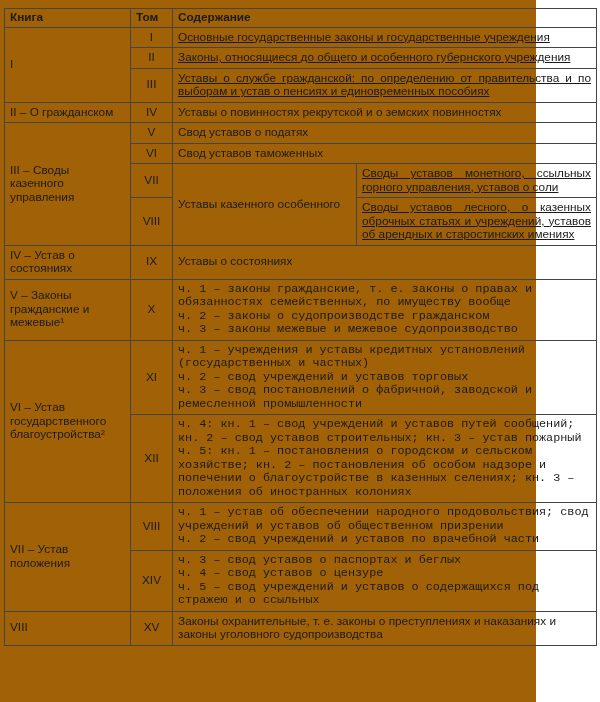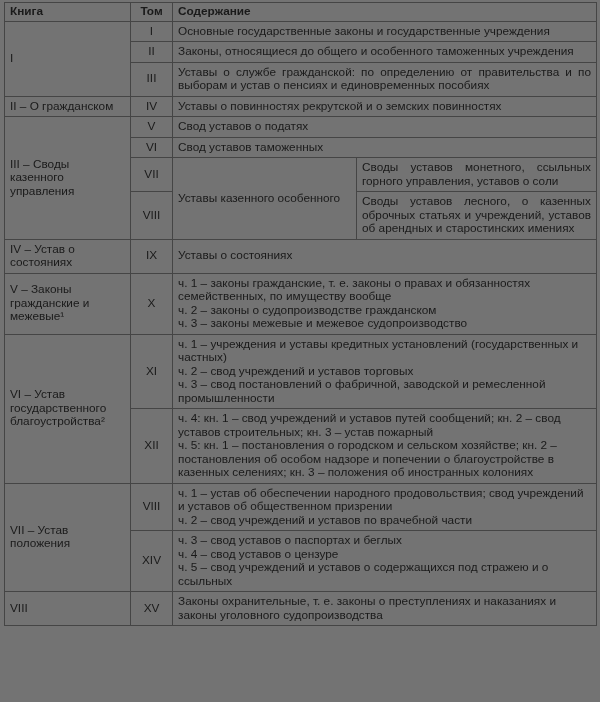--- a/index.html
+++ b/index.html
@@ -2,25 +2,25 @@
 <html><head>
 <meta charset="utf-8">
 <style>
   html, body {
     margin: 0;
     padding: 0;
     background: #ffffff;
     font-family: "Liberation Sans", sans-serif;
   }
   .page {
-    width: 600px;
+    width: 536px;
     height: 702px;
     box-sizing: border-box;
-    padding: 2px 4px 0 4px;
-    background: #737373;
+    padding: 8px 4px 0 4px;
+    background: #a16207;
   }
   table.structure {
     border-collapse: collapse;
     width: 592px;
     table-layout: fixed;
     color: #1a1a1a;
   }
   col.c-book    { width: 126px; }
   col.c-volume  { width: 42px; }
   col.c-left    { width: 184px; }
@@ -32,25 +32,25 @@
     line-height: 13.5px;
     vertical-align: middle;
     overflow: hidden;
   }
   th {
     text-align: left;
     font-weight: bold;
     padding-top: 2px;
     padding-bottom: 2px;
   }
-  th.vol-h { text-align: center; margin-left: 32px; }
+  th.vol-h { text-align: left; margin-left: 32px; }
   td.book { text-align: left; }
   td.vol  { text-align: center; }
-  td.justify { text-align: justify; }
-  td.preline { white-space: pre-line; }
+  td.justify { text-align: justify; text-decoration: underline; }
+  td.preline { white-space: pre-line; font-family: Liberation Mono, monospace; }
 </style>
 </head>
 <body>
 
 <div class="page">
   <table class="structure">
     <colgroup>
       <col class="c-book">
       <col class="c-volume">
       <col class="c-left">
@@ -64,21 +64,21 @@
       <th colspan="2">Содержание</th>
     </tr>
 
     <tr>
       <td class="book" rowspan="3">I</td>
       <td class="vol">I</td>
       <td class="justify" colspan="2">Основные государственные законы и государственные учреждения</td>
     </tr>
     <tr>
       <td class="vol">II</td>
-      <td class="justify" colspan="2">Законы, относящиеся до общего и особенного таможенных учреждения</td>
+      <td class="justify" colspan="2">Законы, относящиеся до общего и особенного губернского учреждения</td>
     </tr>
     <tr>
       <td class="vol">III</td>
       <td class="justify" colspan="2">Уставы о службе гражданской: по определению от правительства и по выборам и устав о пенсиях и единовременных пособиях</td>
     </tr>
 
     <tr>
       <td class="book">II – О гражданском</td>
       <td class="vol">IV</td>
       <td colspan="2">Уставы о повинностях рекрутской и о земских повинностях</td>

